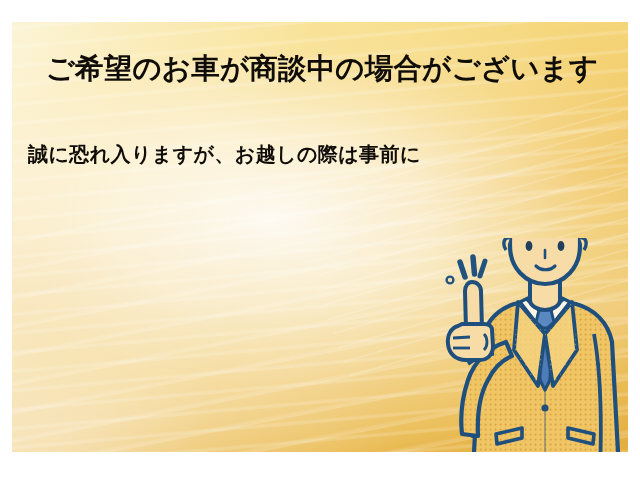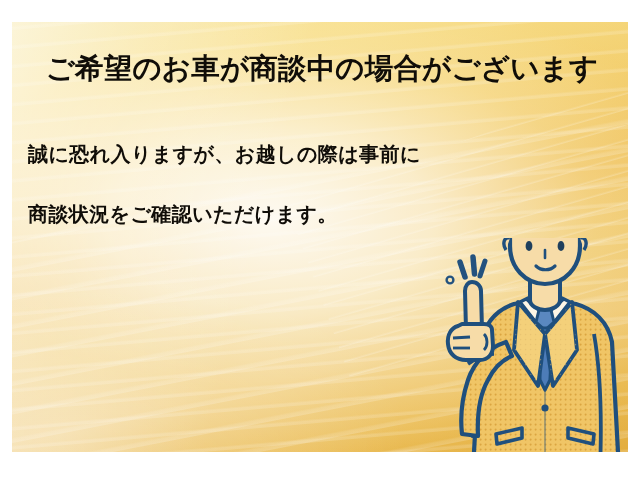--- a/index.html
+++ b/index.html
@@ -178,21 +178,20 @@
     <div class="sheen-a"></div>
     <div class="streaks"></div>
     <div class="streaks2"></div>
     <div class="streaks3"></div>
     <div class="sheen-b"></div>
 
     <div id="headline">ご希望のお車が商談中の場合がございます</div>
 
     <div id="body-lines">
       <div class="bline">誠に恐れ入りますが、お越しの際は事前に</div>
-      <div class="bline">商談状況をご確認いただけます。</div>
     </div>
 
     <div id="figure">
       <svg width="200" height="236" viewBox="0 0 200 236" xmlns="http://www.w3.org/2000/svg">
         <defs>
           <pattern id="dots" width="5" height="5" patternUnits="userSpaceOnUse">
             <circle cx="1.6" cy="1.6" r="1.05" fill="#d79f3a"></circle>
           </pattern>
           <pattern id="dots-light" width="5" height="5" patternUnits="userSpaceOnUse">
             <circle cx="1.6" cy="1.6" r="0.8" fill="#e0b867"></circle>

